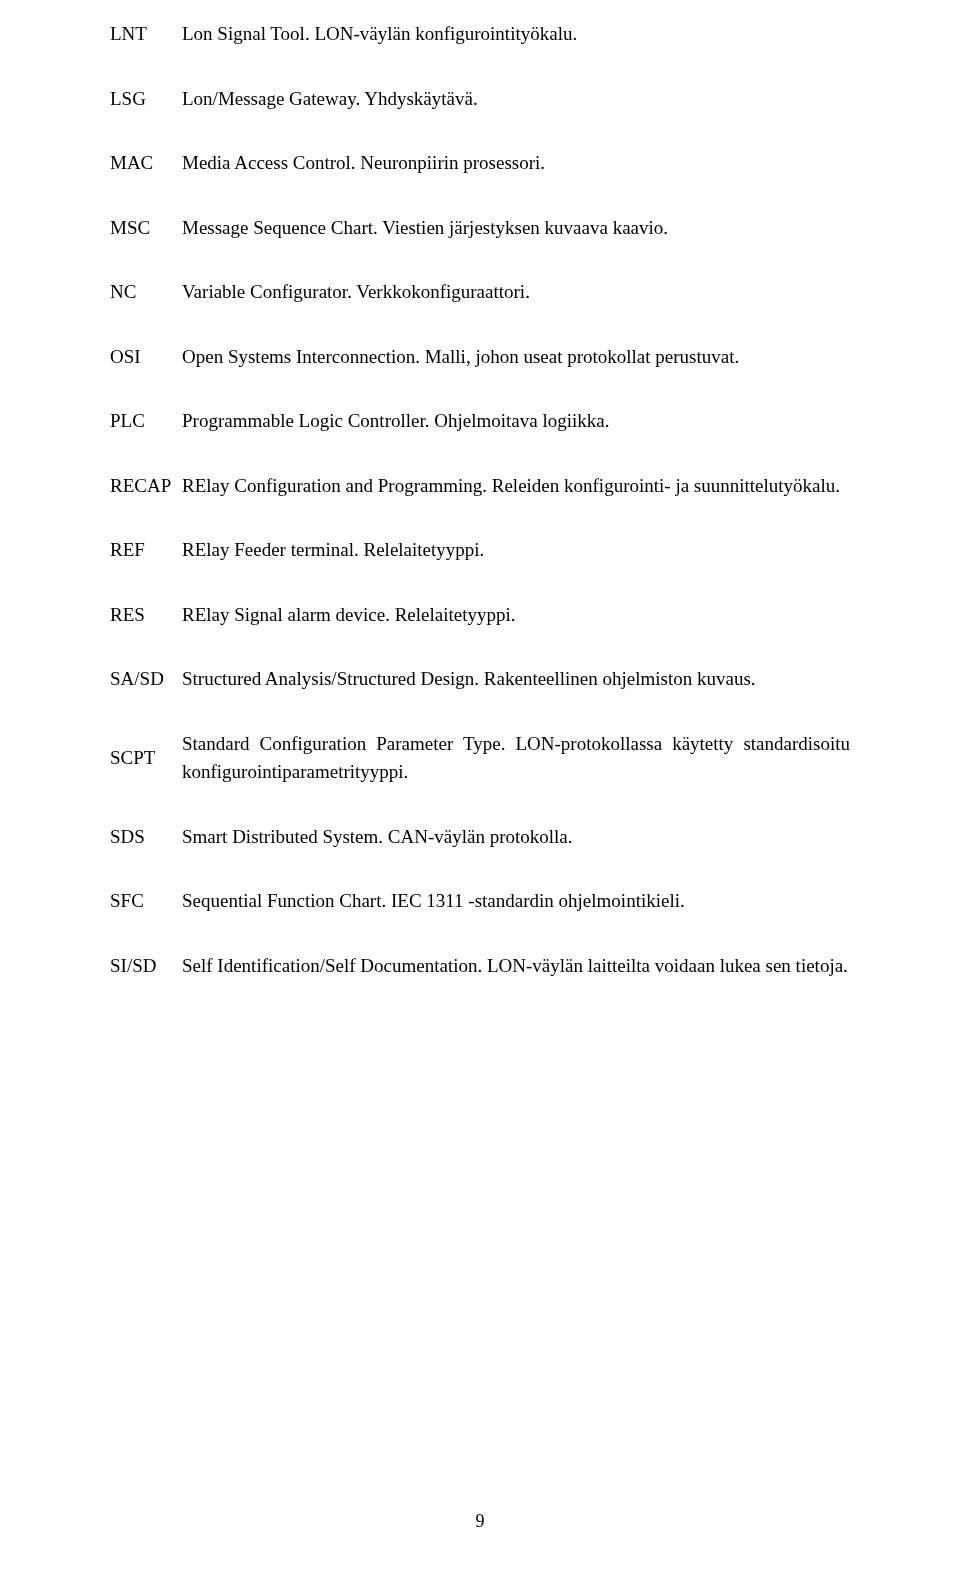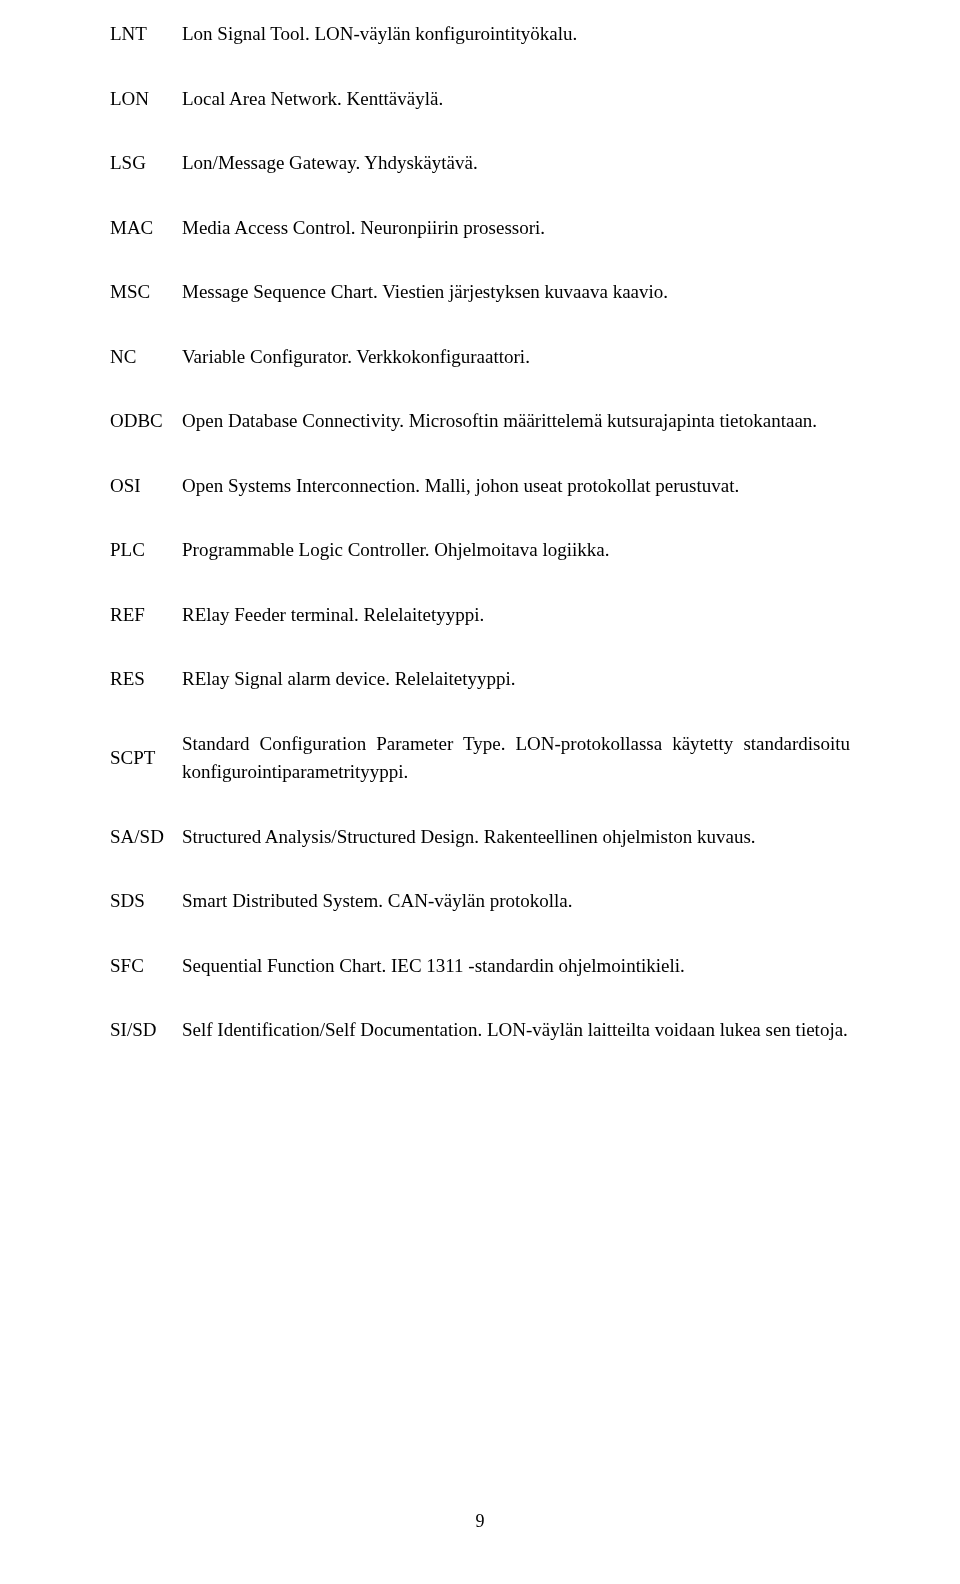--- a/index.html
+++ b/index.html
@@ -45,66 +45,62 @@
 </head>
 <body>
 
 <div class="page">
   <div id="entries">
       <div class="entry">
         <div class="acronym">LNT</div>
         <div class="definition">Lon Signal Tool. LON-väylän konfigurointityökalu.</div>
       </div>
       <div class="entry">
-        <div class="acronym">LON</div>
-        <div class="definition">Local Area Network. Kenttäväylä.</div>
-      </div>
-      <div class="entry">
         <div class="acronym">LSG</div>
         <div class="definition">Lon/Message Gateway. Yhdyskäytävä.</div>
       </div>
       <div class="entry">
         <div class="acronym">MAC</div>
         <div class="definition">Media Access Control. Neuronpiirin prosessori.</div>
       </div>
       <div class="entry">
         <div class="acronym">MSC</div>
         <div class="definition">Message Sequence Chart. Viestien järjestyksen kuvaava kaavio.</div>
       </div>
       <div class="entry">
         <div class="acronym">NC</div>
         <div class="definition">Variable Configurator. Verkkokonfiguraattori.</div>
       </div>
       <div class="entry">
-        <div class="acronym">ODBC</div>
-        <div class="definition">Open Database Connectivity. Microsoftin määrittelemä kutsurajapinta tietokantaan.</div>
-      </div>
-      <div class="entry">
         <div class="acronym">OSI</div>
         <div class="definition">Open Systems Interconnection. Malli, johon useat protokollat perustuvat.</div>
       </div>
       <div class="entry">
         <div class="acronym">PLC</div>
         <div class="definition">Programmable Logic Controller. Ohjelmoitava logiikka.</div>
+      </div>
+      <div class="entry">
+        <div class="acronym">RECAP</div>
+        <div class="definition">RElay Configuration and Programming. Releiden konfigurointi- ja suunnittelutyökalu.</div>
       </div>
       <div class="entry">
         <div class="acronym">REF</div>
         <div class="definition">RElay Feeder terminal. Relelaitetyyppi.</div>
       </div>
       <div class="entry">
         <div class="acronym">RES</div>
         <div class="definition">RElay Signal alarm device. Relelaitetyyppi.</div>
       </div>
       <div class="entry">
+        <div class="acronym">SA/SD</div>
+        <div class="definition">Structured Analysis/Structured Design. Rakenteellinen ohjelmiston kuvaus.</div>
+      </div>
+      <div class="entry">
         <div class="acronym">SCPT</div>
         <div class="definition">Standard Configuration Parameter Type. LON-protokollassa käytetty standardisoitu konfigurointiparametrityyppi.</div>
-      </div>
-      <div class="entry">
-        <div class="acronym">SA/SD</div>
-        <div class="definition">Structured Analysis/Structured Design. Rakenteellinen ohjelmiston kuvaus.</div>
       </div>
       <div class="entry">
         <div class="acronym">SDS</div>
         <div class="definition">Smart Distributed System. CAN-väylän protokolla.</div>
       </div>
       <div class="entry">
         <div class="acronym">SFC</div>
         <div class="definition">Sequential Function Chart. IEC 1311 -standardin ohjelmointikieli.</div>
       </div>
       <div class="entry">

